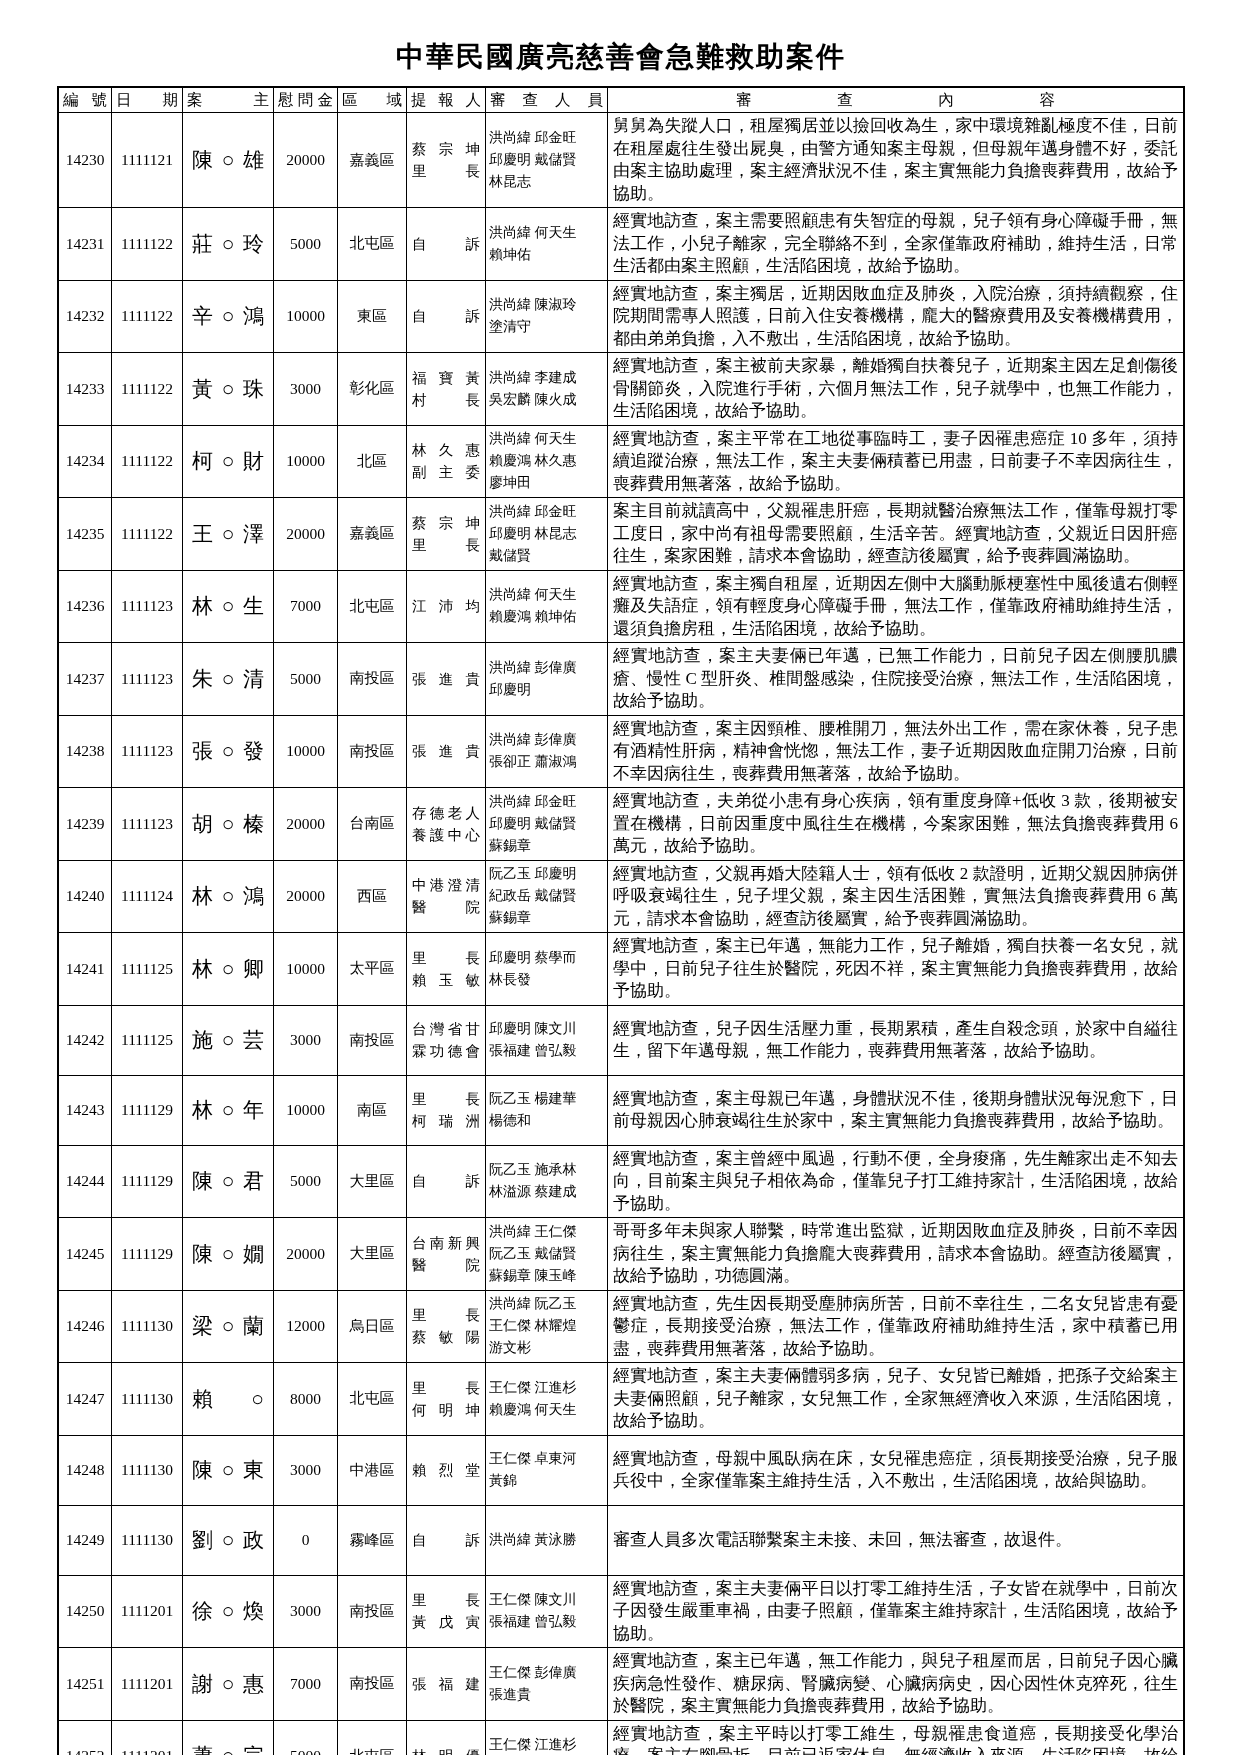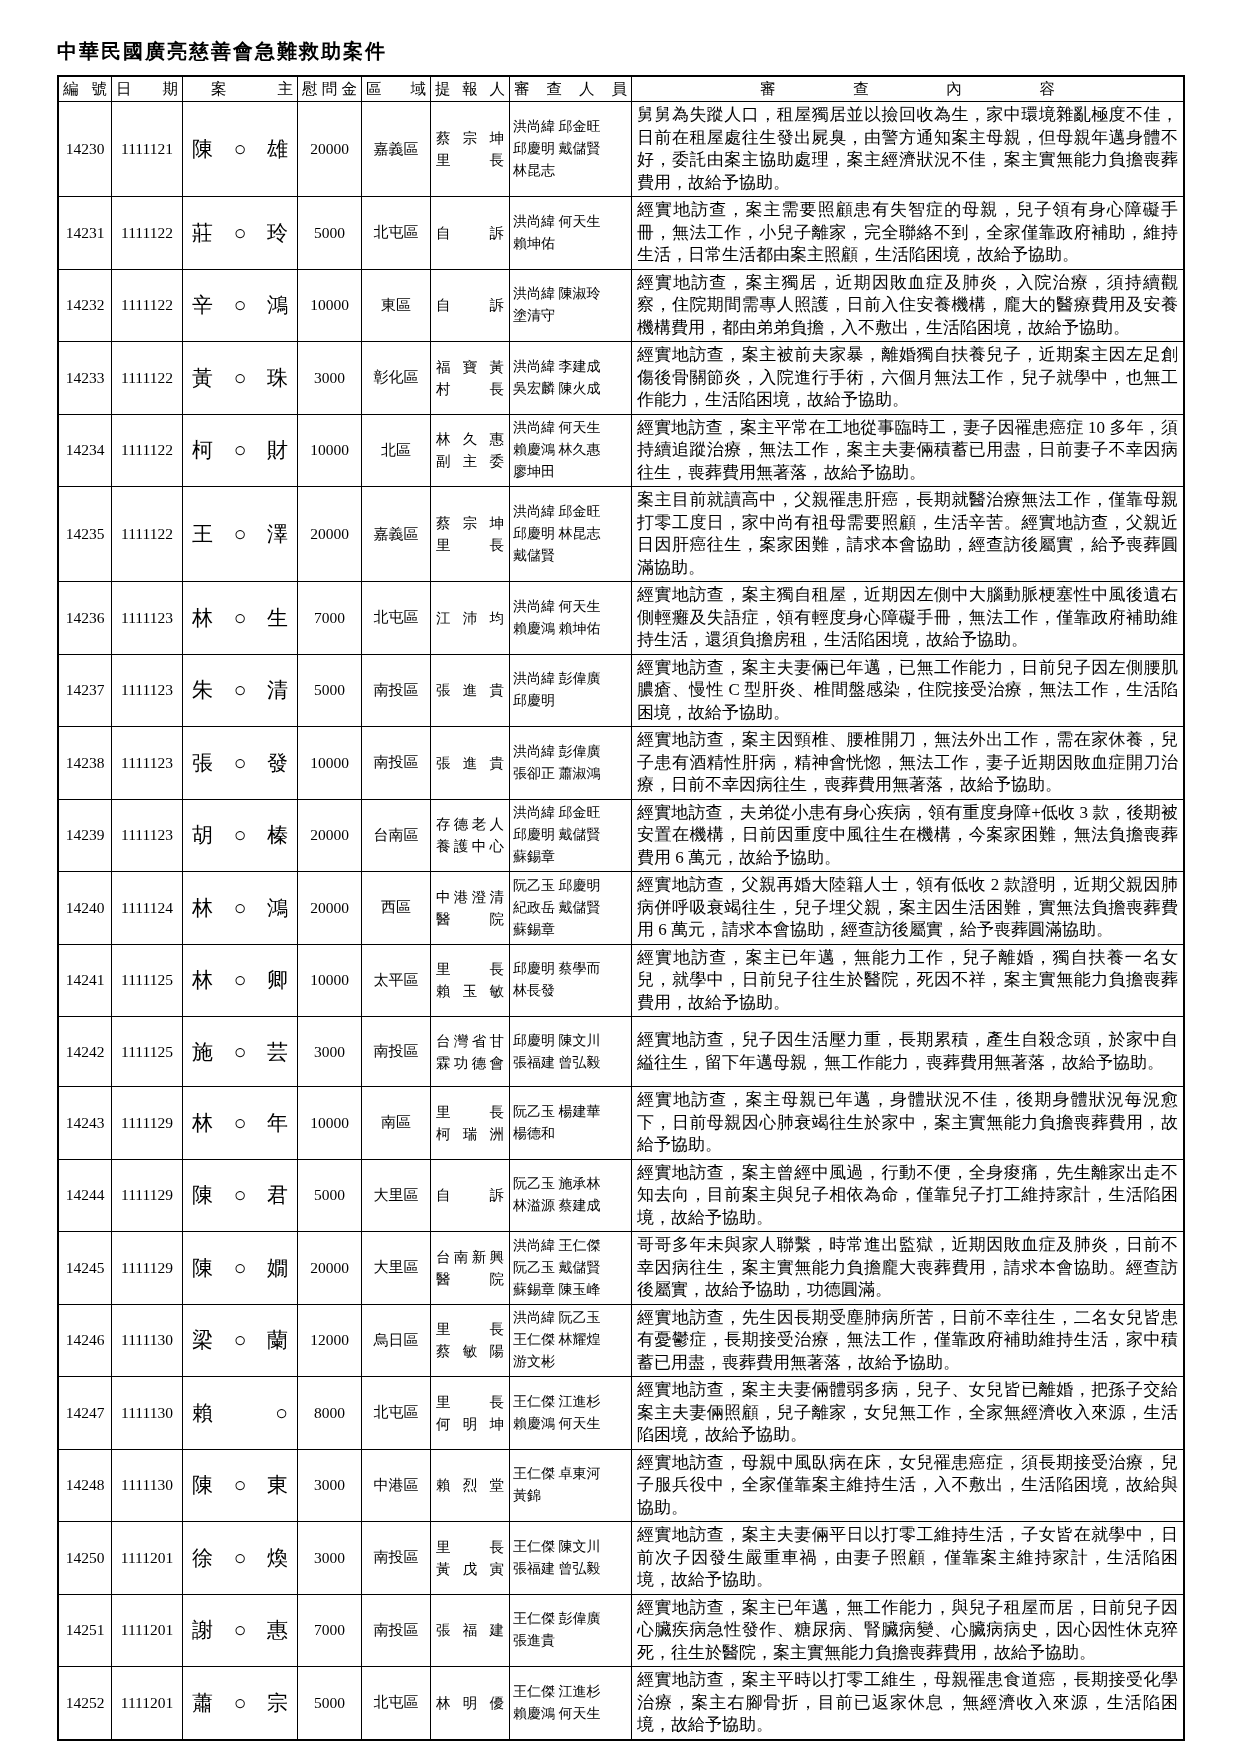--- a/index.html
+++ b/index.html
@@ -3,35 +3,35 @@
 <meta charset="utf-8">
 <style>
   html,body{margin:0;padding:0;background:#fff;color:#000;}
   body{
     width:1241px;min-height:1755px;
     font-family:"Liberation Serif","DejaVu Serif",serif;
     -webkit-font-smoothing:antialiased;
   }
   .page{padding:16px 56px 0 57px;}
   h1.title{
-    font-size:20px;font-weight:bold;
+    font-size:28px;font-weight:bold;text-align:center;
     letter-spacing:2px;margin:22px 0 10px 0;
   }
   table.cases{
     border-collapse:collapse;table-layout:fixed;width:1128px;
     border:2px solid #000;
   }
   th,td{border:1px solid #000;vertical-align:middle;overflow:hidden;}
   thead th{
     font-weight:normal;font-size:15.5px;height:24px;padding:0 4px;
     text-align:justify;text-align-last:justify;white-space:nowrap;
   }
   th.w0{width:44px;}
   th.w1{width:62px;}
-  th.w2{width:82px;padding-left:28px;}
+  th.w2{width:82px;}
   th.w3{width:55px;}
   th.w4{width:60px;}
   th.w5{width:70px;margin-left:16px;}
   th.w6{width:113px;}
   th.w7{padding:0 128px;}
   tbody tr{height:70px;}
   td{font-size:16px;padding:2px 3px;}
   td.c-num{text-align:center;font-size:15.5px;}
   td.c-center{text-align:center;font-size:15px;}
   td.c-name{
@@ -364,20 +364,34 @@
           <td class="c-reporter">
             <div class="jline">賴烈堂</div>
           </td>
           <td class="c-auditors">
             <div class="aline">王仁傑 卓東河</div>
             <div class="aline">黃錦</div>
           </td>
           <td class="c-content">經實地訪查，母親中風臥病在床，女兒罹患癌症，須長期接受治療，兒子服兵役中，全家僅靠案主維持生活，入不敷出，生活陷困境，故給與協助。</td>
         </tr>
         <tr>
+          <td class="c-num">14249</td>
+          <td class="c-num">1111130</td>
+          <td class="c-name">劉○政</td>
+          <td class="c-num">0</td>
+          <td class="c-center">霧峰區</td>
+          <td class="c-reporter">
+            <div class="jline">自訴</div>
+          </td>
+          <td class="c-auditors">
+            <div class="aline">洪尚緯 黃泳勝</div>
+          </td>
+          <td class="c-content">審查人員多次電話聯繫案主未接、未回，無法審查，故退件。</td>
+        </tr>
+        <tr>
           <td class="c-num">14250</td>
           <td class="c-num">1111201</td>
           <td class="c-name">徐○煥</td>
           <td class="c-num">3000</td>
           <td class="c-center">南投區</td>
           <td class="c-reporter">
             <div class="jline">里長</div>
             <div class="jline">黃戊寅</div>
           </td>
           <td class="c-auditors">

